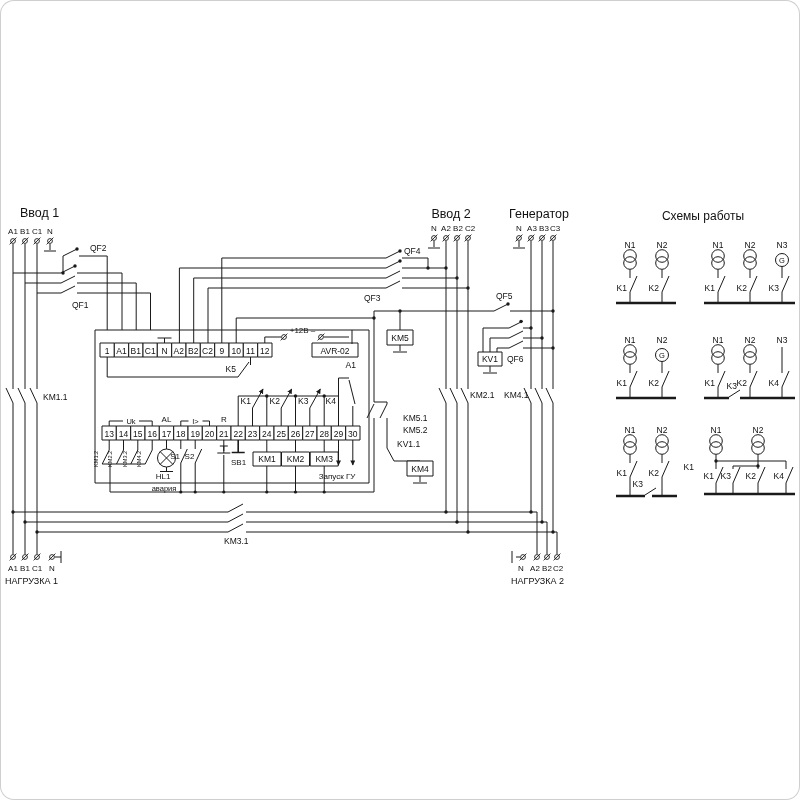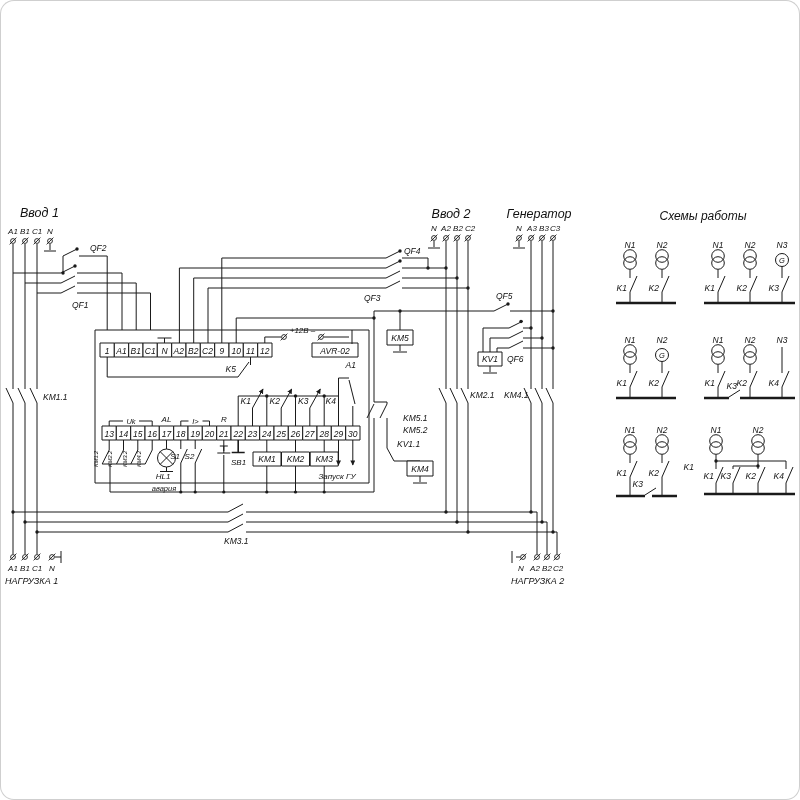--- a/index.html
+++ b/index.html
@@ -1,17 +1,17 @@
 <!DOCTYPE html>
 <html><head>
 <meta charset="utf-8">
 <style>
   html,body{margin:0;padding:0;background:#fff;}
   #stage{width:800px;height:800px;position:relative;background:#fff;
-         border-radius:14px;box-shadow:inset 0 0 0 1px #cfcfcf;overflow:hidden;font-style:italic;}
+         border-radius:14px;box-shadow:inset 0 0 0 1px #cfcfcf;overflow:hidden;}
   svg{display:block;}
   svg *{vector-effect:non-scaling-stroke;}
   .w{stroke:#1a1a1a;stroke-width:1;fill:none;}
   .w2{stroke:#1a1a1a;stroke-width:1.6;fill:none;}
   .bus{stroke:#1a1a1a;stroke-width:2.4;fill:none;}
   .bx{stroke:#1a1a1a;stroke-width:1;fill:#fff;}
   .dot{fill:#1a1a1a;stroke:none;}
   text{font-family:"Liberation Sans","DejaVu Sans",sans-serif;fill:#111;}
   .t13{font-size:12.5px;}
   .t12{font-size:12px;}

